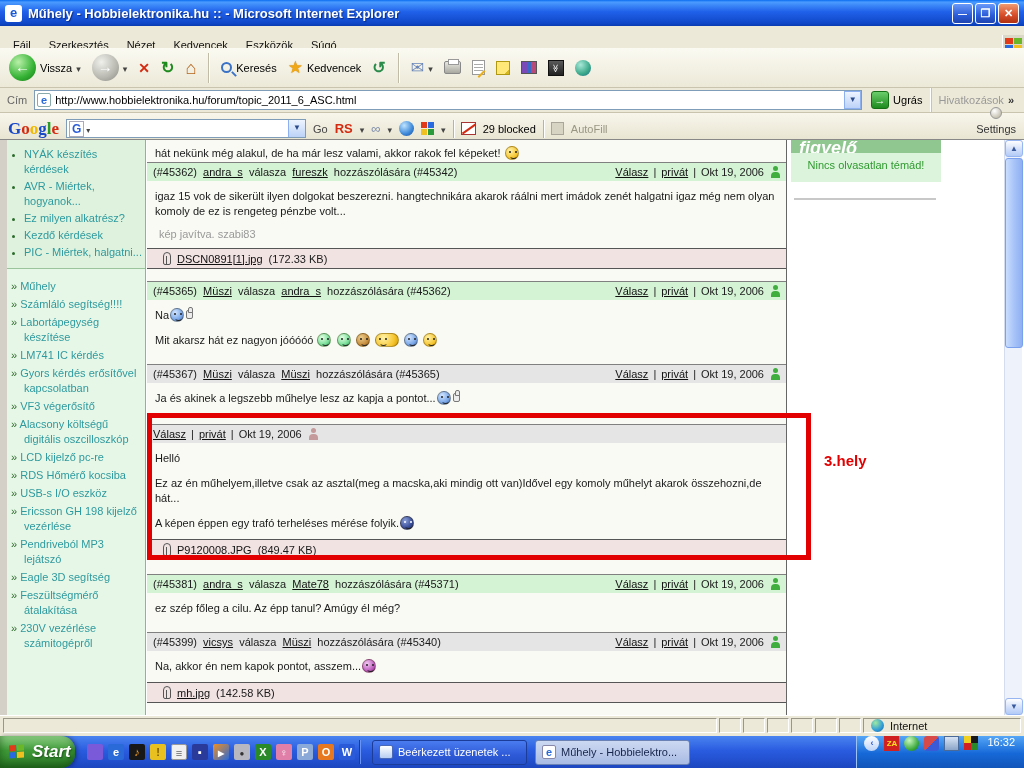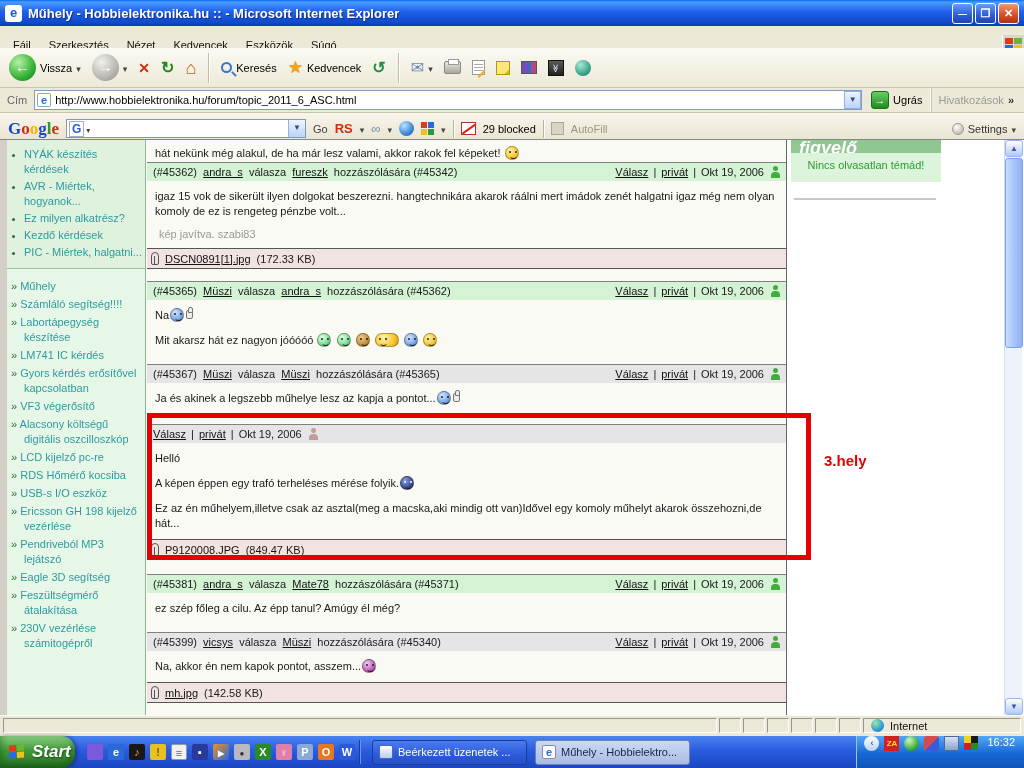--- a/index.html
+++ b/index.html
@@ -93,21 +93,21 @@
   .gchain{color:#7a8aa8;font-size:13px;}
   .gchain::before{content:"∞";}
   .gglobe{width:15px;height:15px;border-radius:50%;background:radial-gradient(circle at 35% 30%,#bfe4ff,#3a86d8 60%,#1a4a9a);}
   .gcube{width:13px;height:13px;display:grid;grid-template-columns:6px 6px;grid-template-rows:6px 6px;gap:1px;}
   .gc1{background:#e03a1a;}.gc2{background:#2a6ae0;}.gc3{background:#f0c020;}.gc4{background:#2a9a3a;}
   .gsep{width:1px;height:18px;background:#b8b4a0;box-shadow:1px 0 0 #fff;}
   .blocker{width:15px;height:13px;background:#fff;border:1px solid #a33;position:relative;}
   .blocker::before{content:'';position:absolute;left:-1px;top:5px;width:16px;height:2px;background:#d42a10;transform:rotate(-35deg);}
   .dim{color:#9a9684;}
   .autofill-ic{width:13px;height:13px;background:#d8d4c4;border:1px solid #aaa69a;}
-  .gsettings{margin-left:auto;display:flex;align-items:center;gap:4px;color:#333;}
+  .gsettings{margin-left:auto;display:flex;align-items:center;gap:4px;color:#333;flex-direction:column;}
   .set-orb{width:12px;height:12px;border-radius:50%;background:radial-gradient(circle at 35% 30%,#fff,#c8c4b4 70%);border:1px solid #999;}
 
   
   .page{position:absolute;top:139px;left:0;right:0;height:576px;background:#fff;border-top:1px solid #888;}
   .page-lborder{position:absolute;left:0;top:0;bottom:0;width:7px;background:#d4d0c8;}
 
   .sidebar{position:absolute;left:7px;top:0;bottom:0;width:139px;background:#e7f7e7;border-right:1px solid #8ab88a;overflow:hidden;line-height:15px;}
   .side-top{background:#def2de;border-bottom:1px solid #9cc49c;padding:5px 2px 6px 0;}
   .side-top ul{list-style:disc;padding-left:17px;}
   .side-top li{margin:2px 0;}
@@ -120,21 +120,21 @@
   .forum{position:absolute;left:147px;top:0;bottom:0;width:640px;background:#f8faf3;border-right:1px solid #666;color:#1a1a1a;overflow:hidden;}
   .intro{padding:6px 8px 0;height:22px;}
   .phead{display:flex;justify-content:space-between;align-items:center;padding:3px 6px;border-top:1px solid #808080;}
   .phead.green{background:#d4f2d4;}
   .phead.grey{background:#e5e5e5;}
   .hleft span, .hleft a{margin-right:3px;}
   .ulink{color:#111;text-decoration:underline;}
   .hmeta{display:flex;gap:5px;align-items:center;white-space:nowrap;}
   .pbody{padding:8px 8px 2px;line-height:15px;}
   .pnote{color:#9a9a9a;padding:7px 12px 2px;}
-  .attach{margin-top:6px;background:#f2e3e3;border-top:1px solid #555;border-bottom:1px solid #555;padding:3px 4px;display:flex;align-items:center;gap:6px;}
+  .attach{margin-top:6px;background:#f2e3e3;border-top:1px solid #555;border-bottom:1px solid #555;padding:3px 16px;display:flex;align-items:center;gap:6px;}
   .mt12{margin-top:12px;}.mt14{margin-top:14px;}.mt16{margin-top:16px;}
 
   .person{display:inline-block;width:9px;height:12px;position:relative;margin-left:2px;}
   .person::before{content:'';position:absolute;top:0;left:2px;width:5px;height:5px;border-radius:50%;}
   .person::after{content:'';position:absolute;bottom:0;left:0;width:9px;height:6px;border-radius:4px 4px 0 0;}
   .person.on::before,.person.on::after{background:#3fae3f;}
   .person.off::before,.person.off::after{background:#c49a9a;}
 
   .clip{display:inline-block;width:8px;height:13px;border:1px solid #555;border-radius:4px 4px 2px 2px;position:relative;flex:none;}
   .clip::before{content:'';position:absolute;left:2px;top:3px;width:1px;height:8px;background:#555;}
@@ -468,22 +468,22 @@
         <span class="hmeta">
           <a class="ulink">Válasz</a>
           <span>|</span>
           <a class="ulink">privát</a>
           <span>|</span>
           <span>Okt 19, 2006</span>
           <span class="person off"></span>
         </span>
       </div>
       <div class="pbody">Helló</div>
+      <div class="pbody">Ez az én műhelyem,illetve csak az asztal(meg a macska,aki mindig ott van)Idővel egy komoly műhelyt akarok összehozni,de hát...</div>
       <div class="pbody"><span>A képen éppen egy trafó terheléses mérése folyik.</span><span class="sm navy"></span></div>
-      <div class="pbody">Ez az én műhelyem,illetve csak az asztal(meg a macska,aki mindig ott van)Idővel egy komoly műhelyt akarok összehozni,de hát...</div>
       <div class="attach">
         <span class="clip"></span>
         <a class="ulink">P9120008.JPG</a>
         <span>(849.47 KB)</span>
       </div>
     </div>
 
     <div class="post mt14">
       <div class="phead green">
         <span class="hleft">

